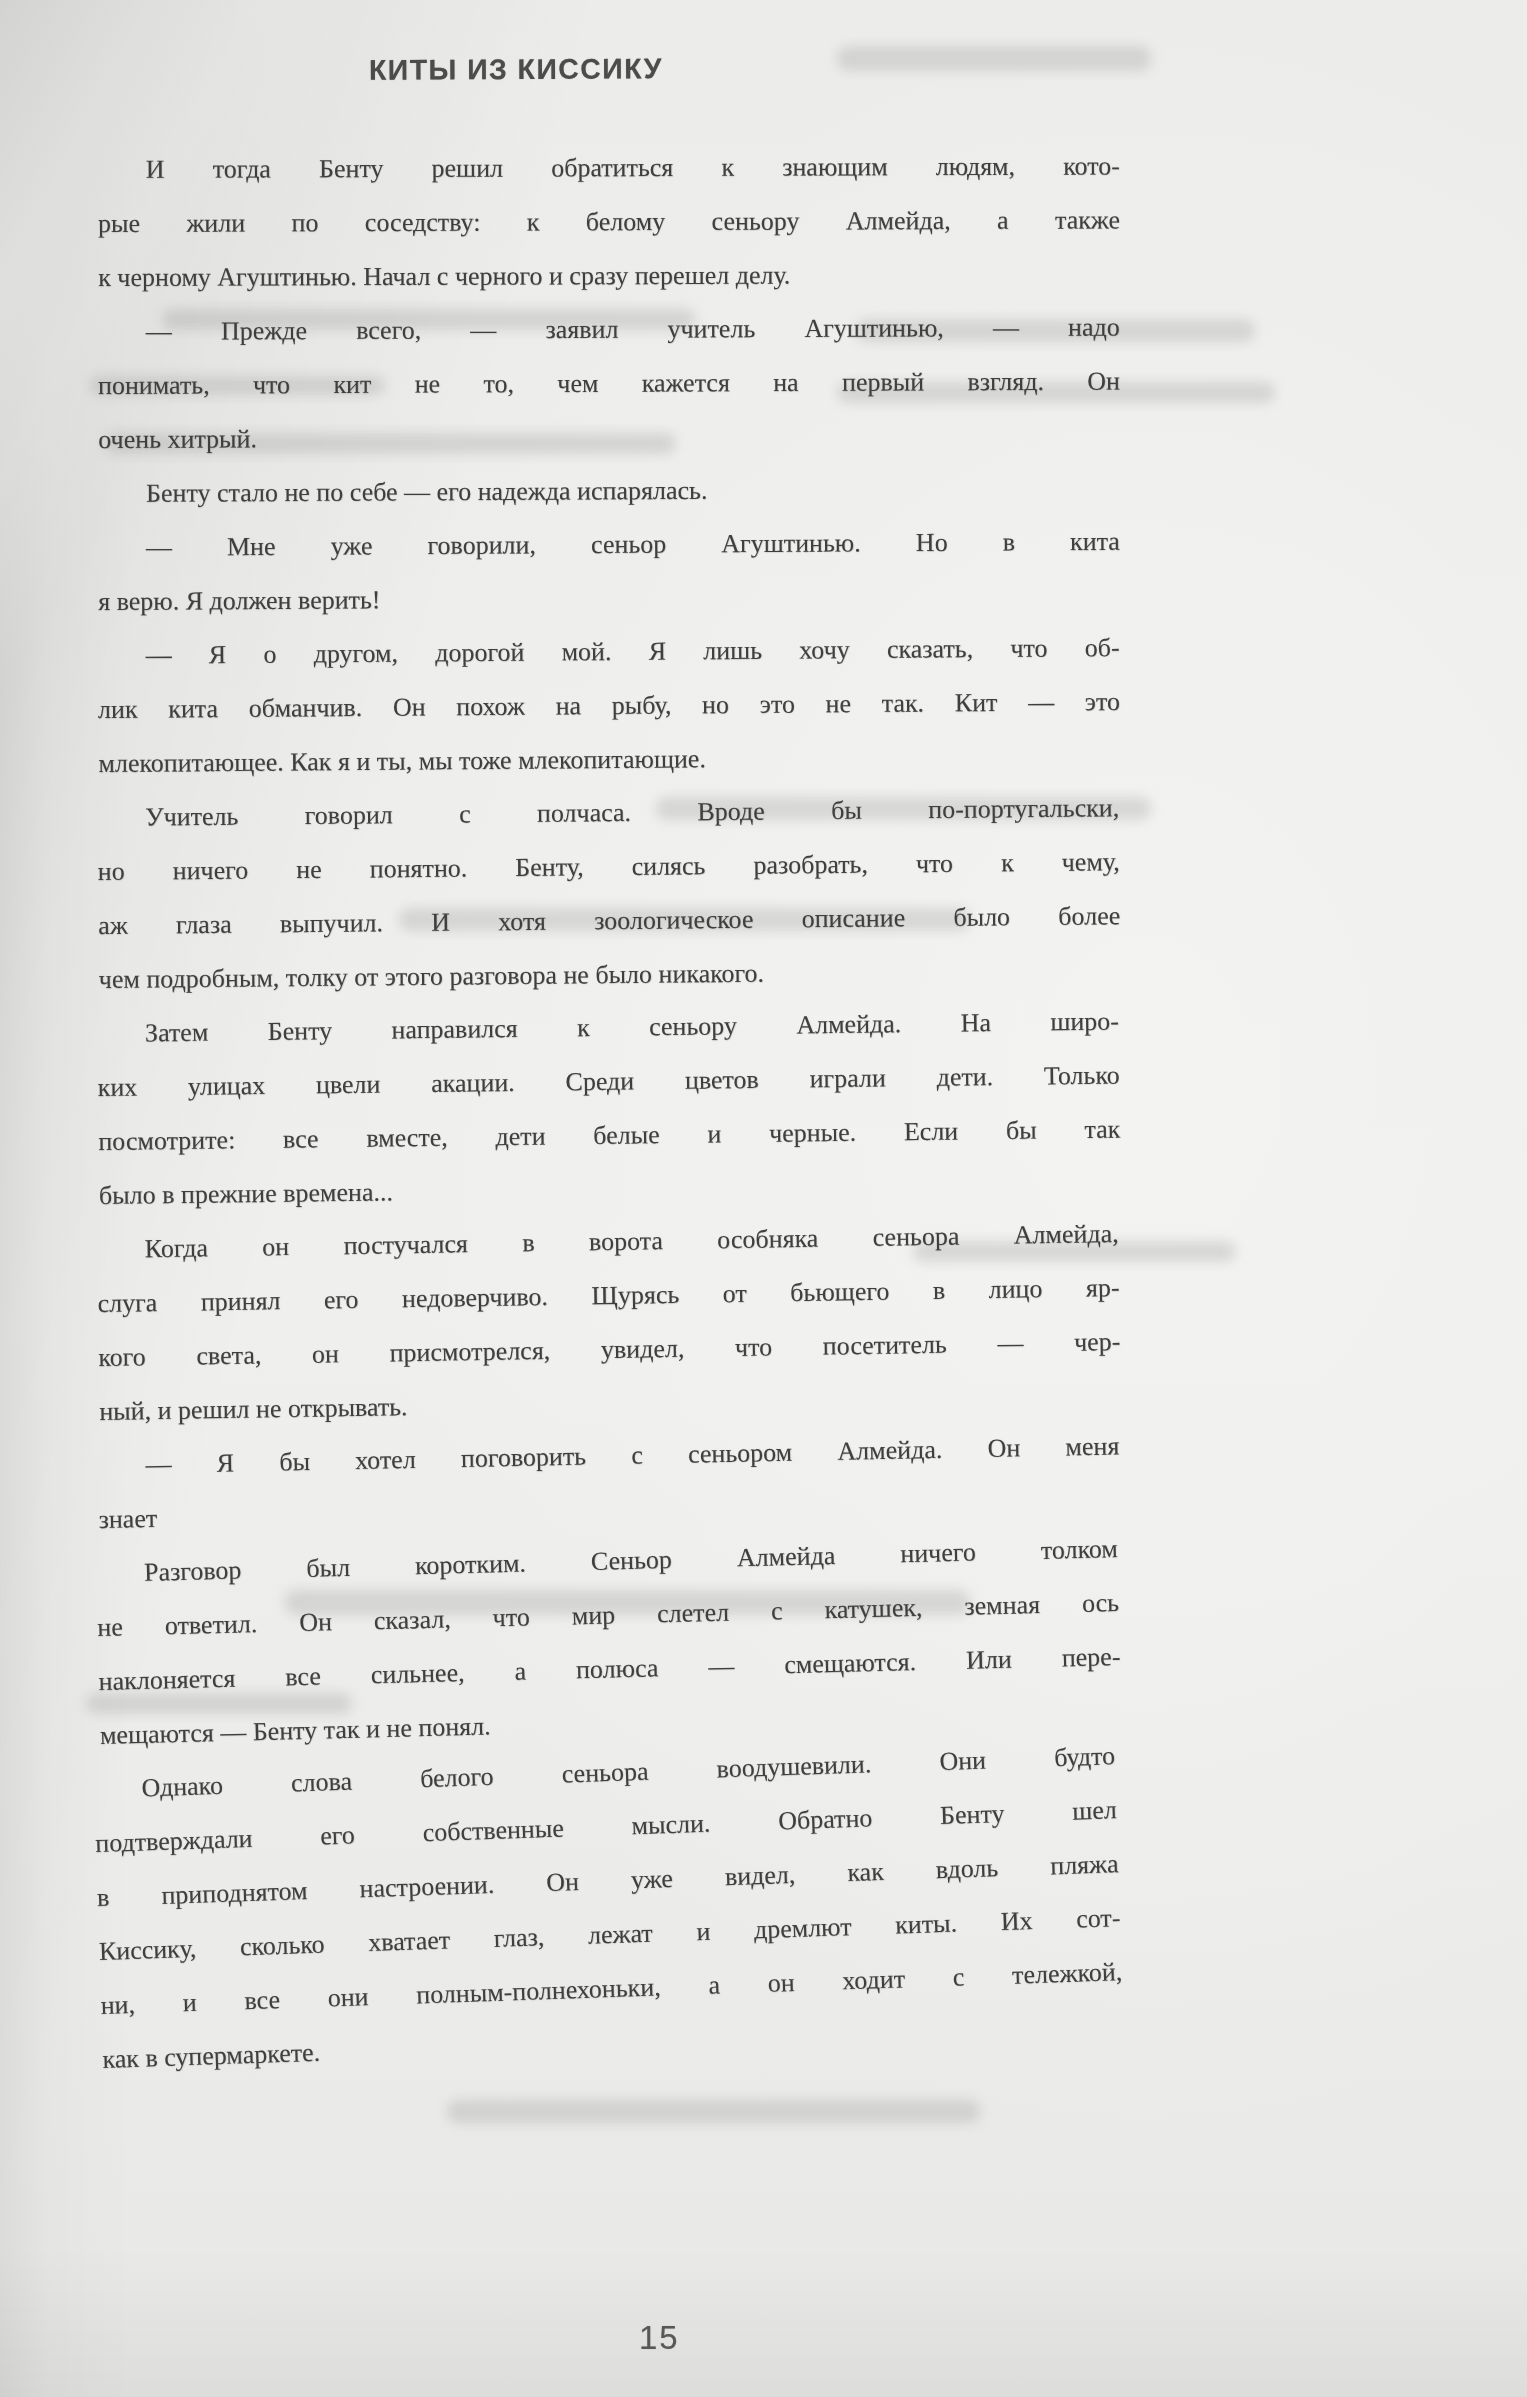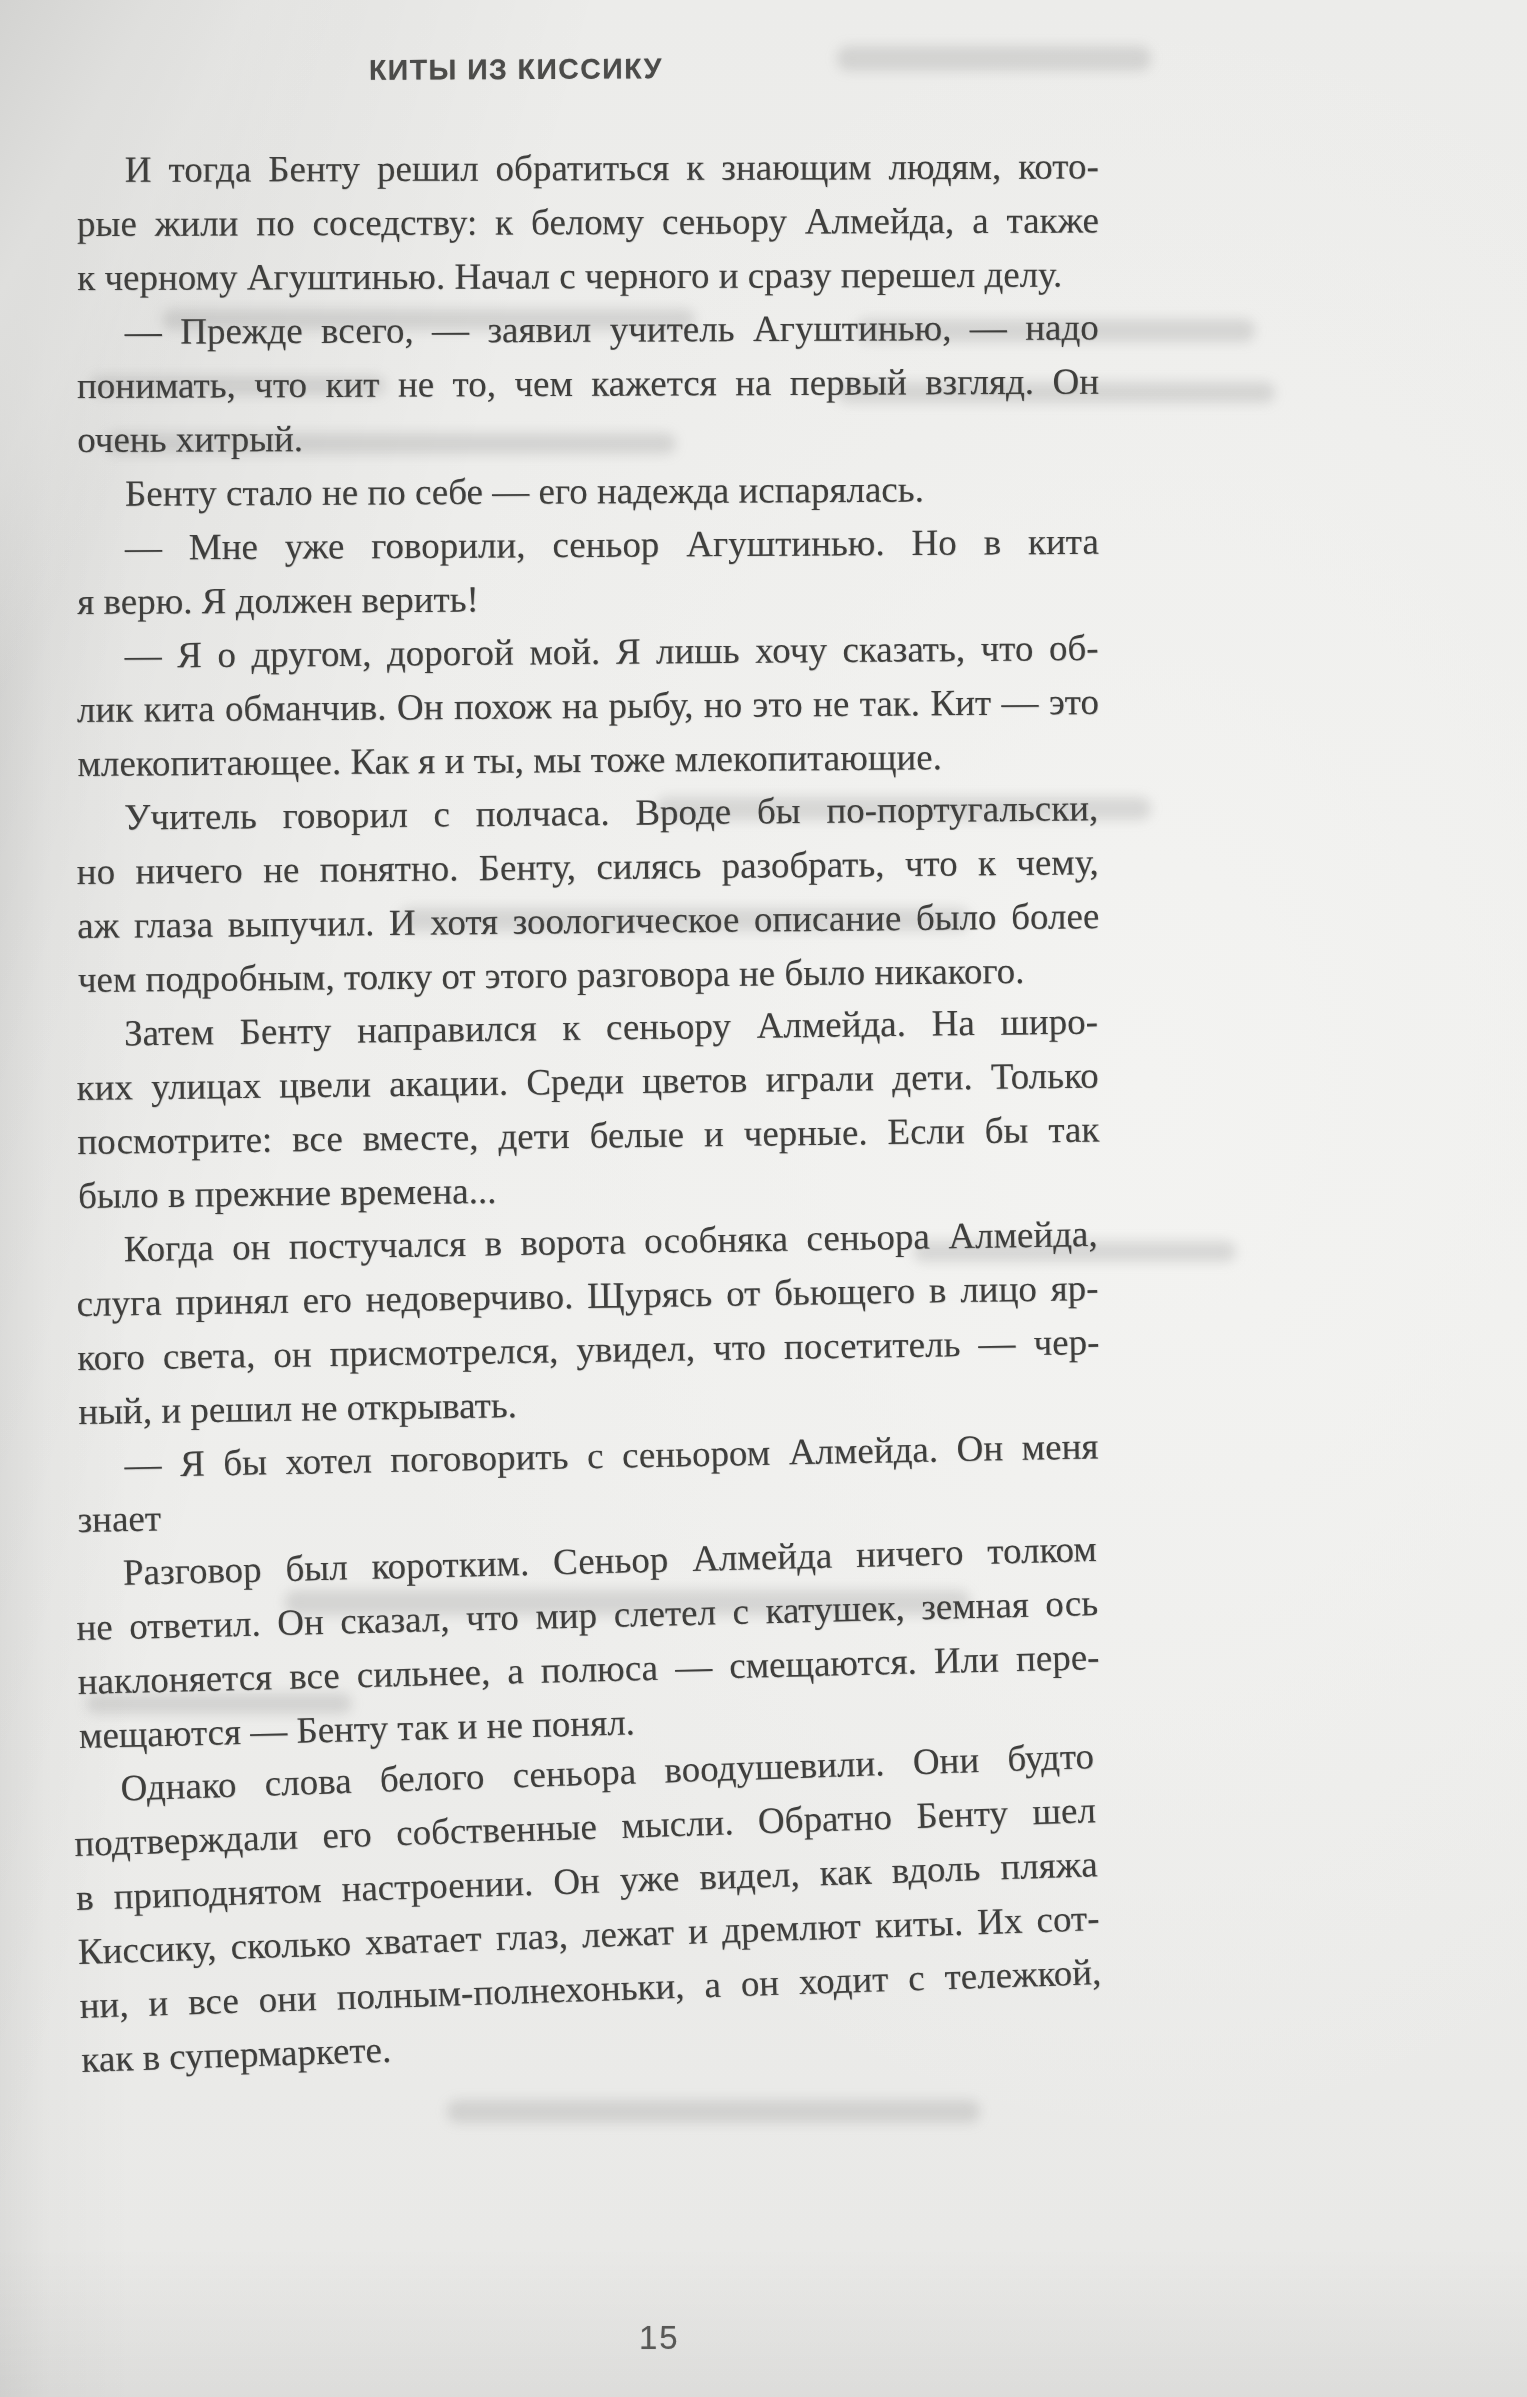--- a/index.html
+++ b/index.html
@@ -36,22 +36,22 @@
   }
   .header{
     position:absolute;left:369px;top:53px;
     font-family:"Liberation Sans","DejaVu Sans",sans-serif;
     font-weight:bold;font-size:28.5px;letter-spacing:1.4px;
     color:#4c4c4a;
     text-shadow:0 0 1px rgba(70,70,70,0.45);
     transform:rotate(-0.3deg);
   }
   .body{
-    position:absolute;left:77px;top:143px;width:1022px;
-    font-size:37px;line-height:54px;color:#3f3f3d;
+    position:absolute;left:98px;top:143px;width:1022px;
+    font-size:26px;line-height:54px;color:#3f3f3d;
     text-shadow:0.4px 0.4px 1px rgba(75,75,75,0.42);
   }
   .para{transform-origin:0 50%;}
   .line{text-align:justify;text-align-last:justify;white-space:nowrap;}
   .line.end{text-align-last:left;}
   .line.indent{padding-left:48px;}
   .pageno{
     position:absolute;left:639px;top:2319px;
     font-family:"Liberation Sans","DejaVu Sans",sans-serif;
     font-size:33px;color:#585856;letter-spacing:1.9px;

